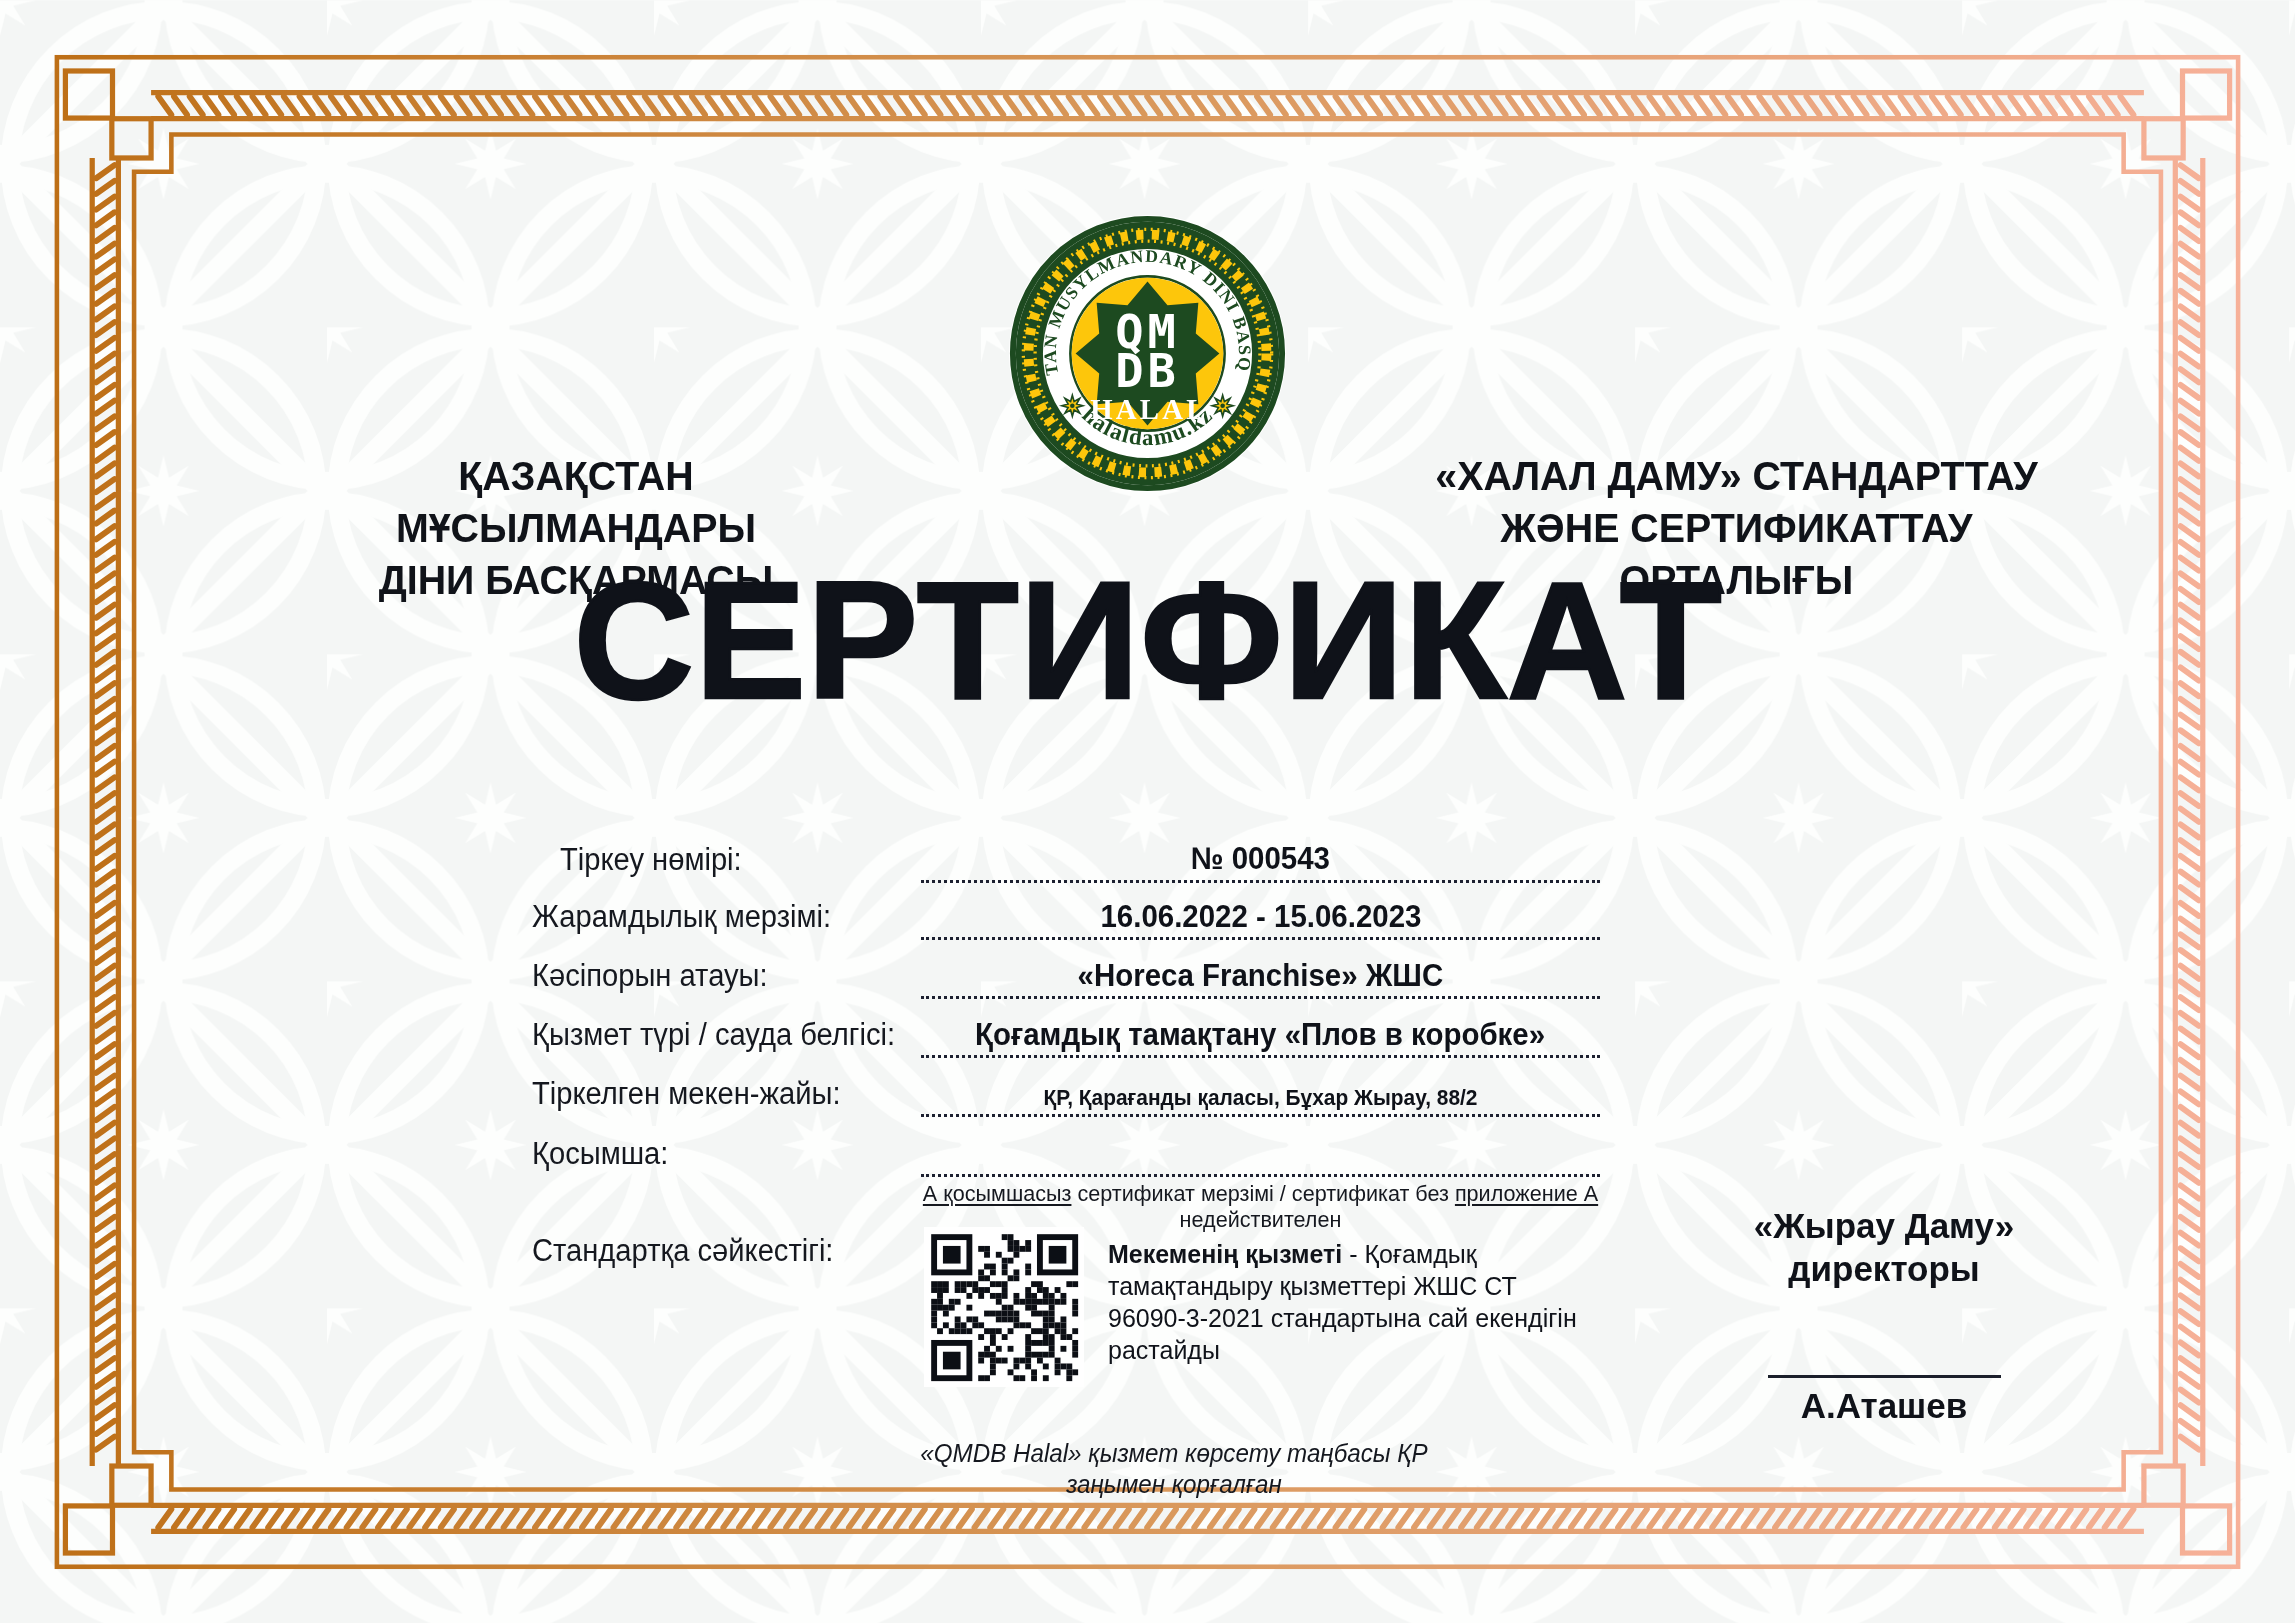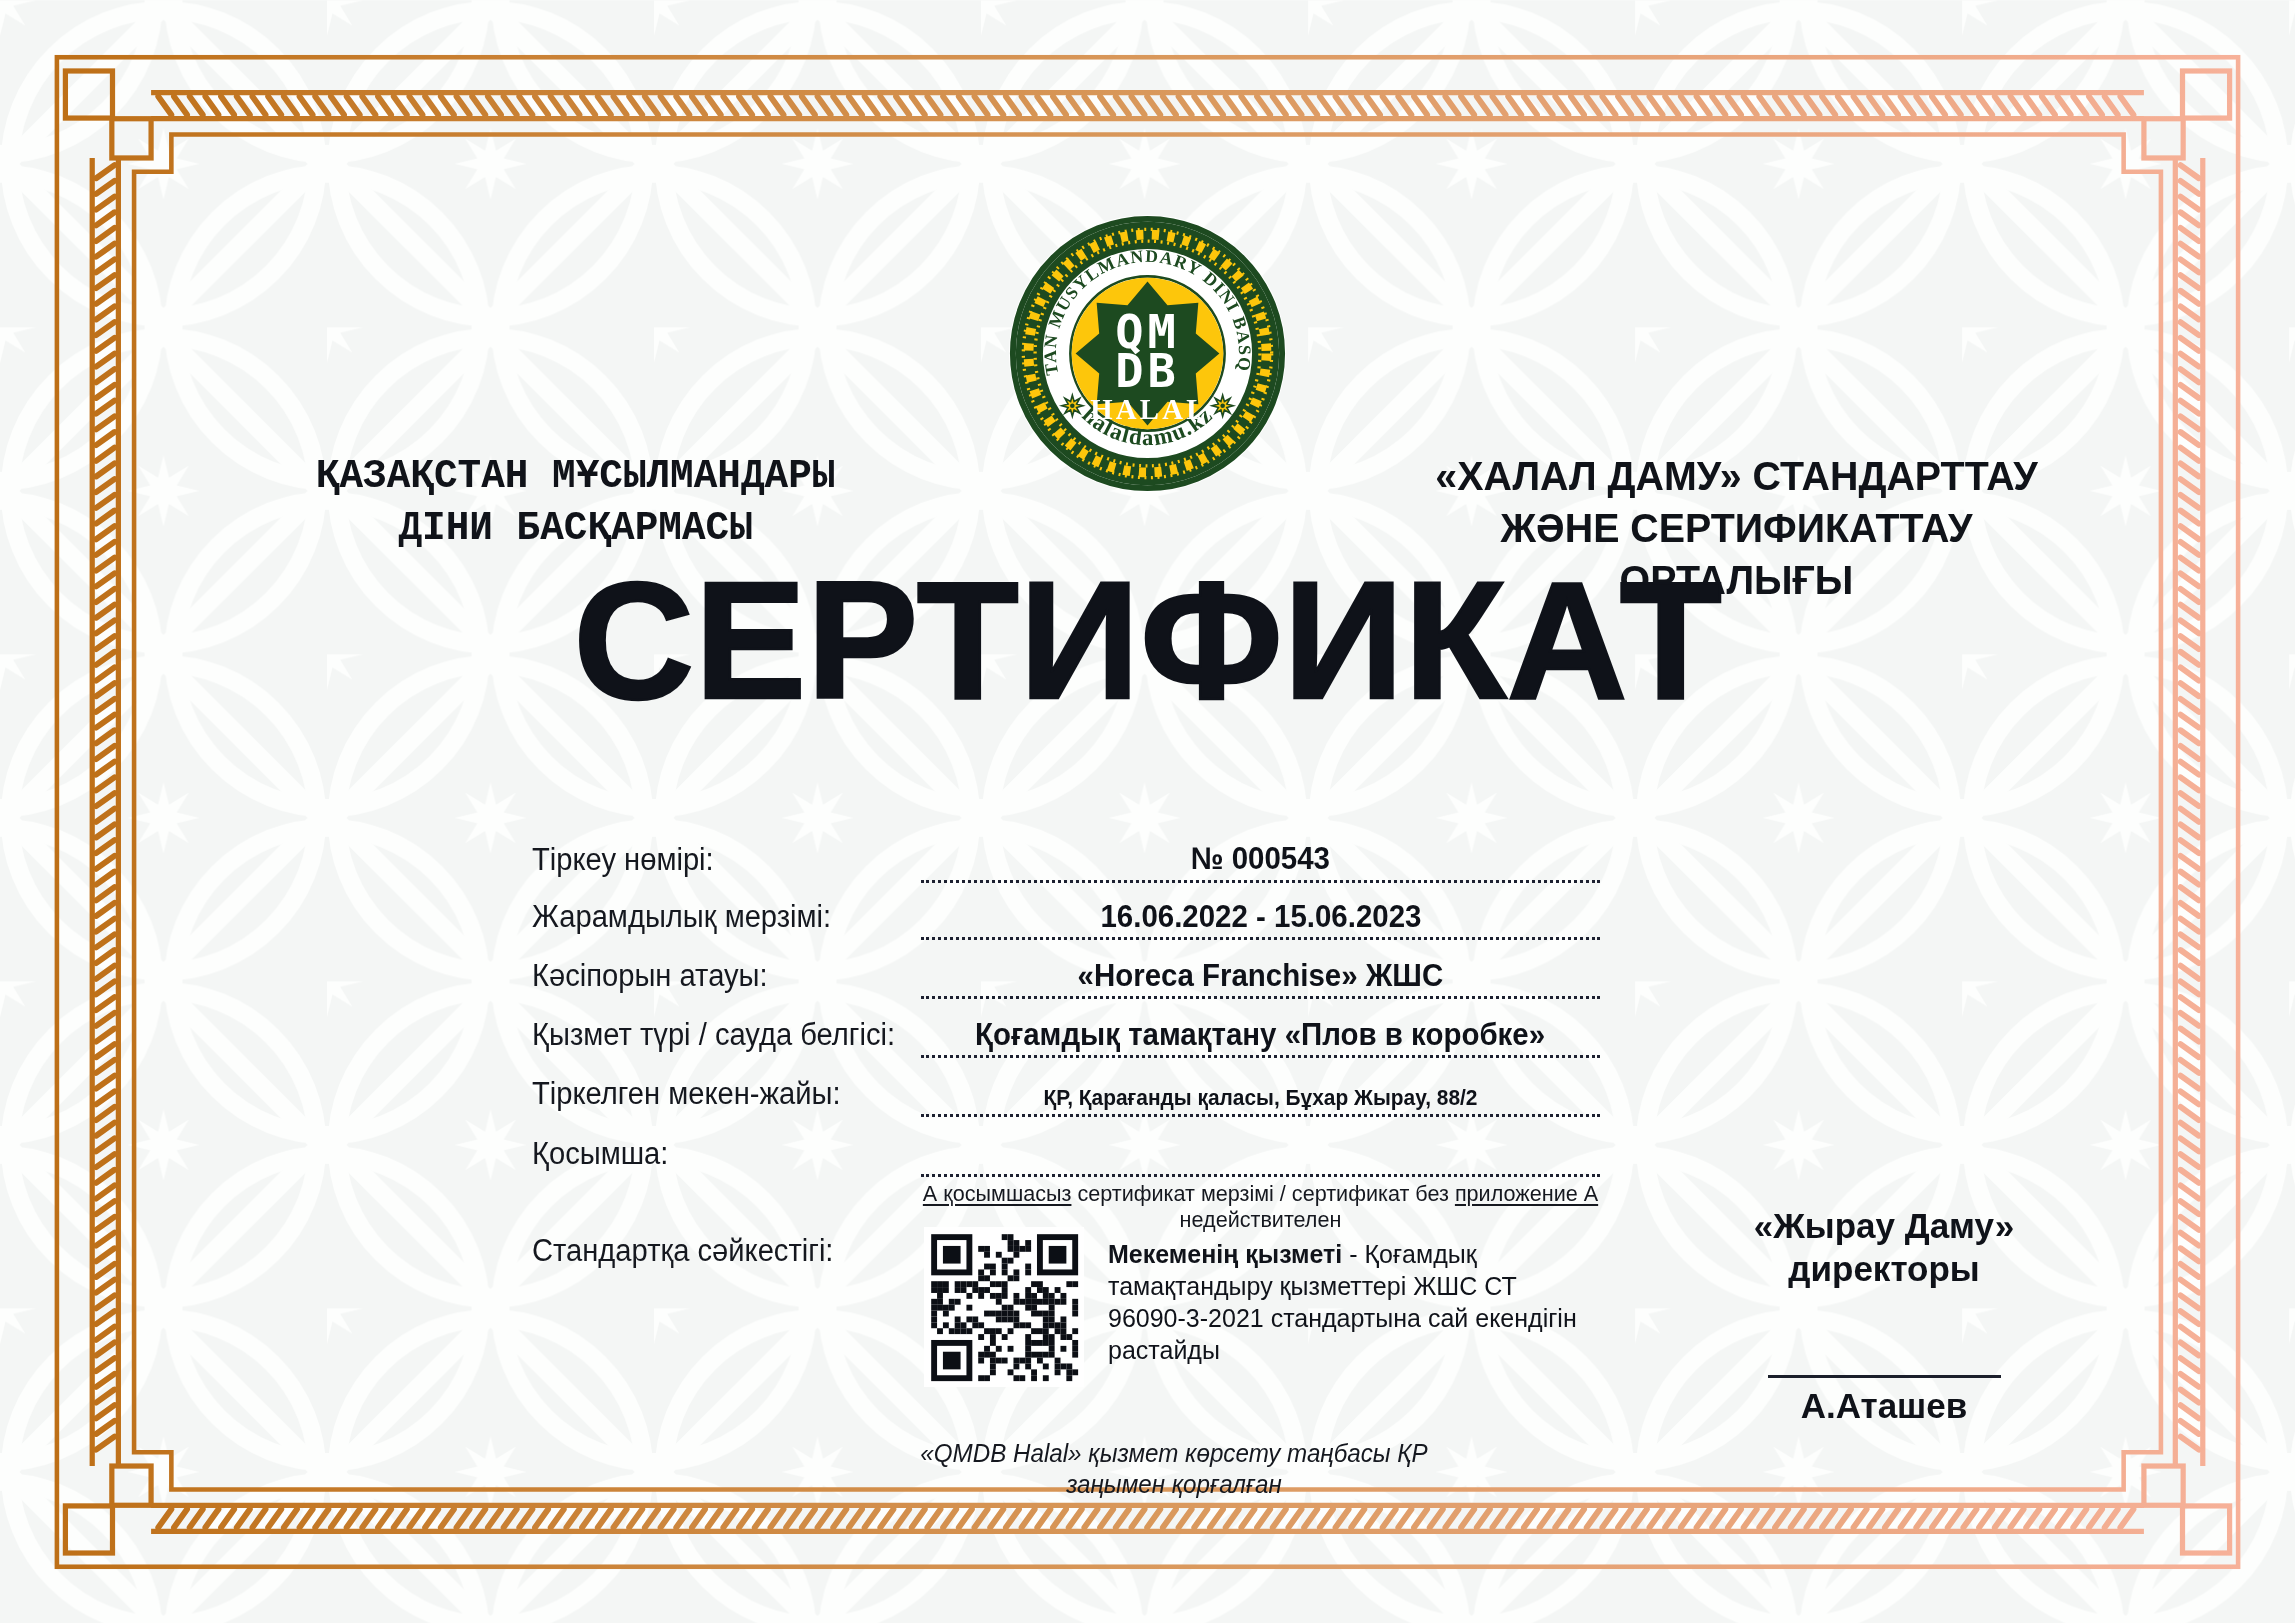--- a/index.html
+++ b/index.html
@@ -520,21 +520,21 @@
       <line x1="147" y1="2144" x2="175" y2="2124" class="hatch"></line>
       <line x1="3362" y1="2144" x2="3334" y2="2124" class="hatch"></line>
       <line x1="147" y1="2168" x2="175" y2="2148" class="hatch"></line>
       <line x1="3362" y1="2168" x2="3334" y2="2148" class="hatch"></line>
       <line x1="147" y1="2192" x2="175" y2="2172" class="hatch"></line>
       <line x1="3362" y1="2192" x2="3334" y2="2172" class="hatch"></line>
       <line x1="147" y1="2216" x2="175" y2="2196" class="hatch"></line>
       <line x1="3362" y1="2216" x2="3334" y2="2196" class="hatch"></line>
     </svg>
 
-  <div class="org" style="left:275px;top:450px;width:602px;font-family:Liberation Mono, monospace;">
+  <div class="org" style="left:275px;top:450px;width:602px;">
     <span class="cond"><span>ҚАЗАҚСТАН МҰСЫЛМАНДАРЫ</span><br>
     <span>ДІНИ БАСҚАРМАСЫ</span></span>
   </div>
   <div class="org" style="left:1390px;top:450px;width:693px;">
     <span class="cond"><span>«ХАЛАЛ ДАМУ» СТАНДАРТТАУ</span><br>
     <span>ЖӘНЕ СЕРТИФИКАТТАУ ОРТАЛЫҒЫ</span></span>
   </div>
 
   <svg id="logo" viewBox="0 0 430 430">
     <circle cx="215" cy="215" r="212" fill="#ffffff"></circle>
@@ -565,21 +565,21 @@
     </text>
     <text class="mono" x="215" y="207" font-size="72" letter-spacing="6" text-anchor="middle">QM</text>
     <text class="mono" x="215" y="267" font-size="72" letter-spacing="6" text-anchor="middle">DB</text>
     <text class="halal" x="218" y="316" font-size="44" text-anchor="middle">HALAL</text>
   </svg>
 
   <div class="title">
     <span>СЕРТИФИКАТ</span>
   </div>
 
-  <div class="flabel" style="top:843px;">
+  <div class="flabel" style="top:843px;margin-left:28px;">
       <span class="cond">Тіркеу нөмірі:</span>
     </div>
   <div class="fvalue" style="top:839px;">
       <span class="cond">№ 000543</span>
     </div>
   <div class="fline" style="top:880px;"></div>
 
   <div class="flabel" style="top:900px;">
       <span class="cond">Жарамдылық мерзімі:</span>
     </div>

